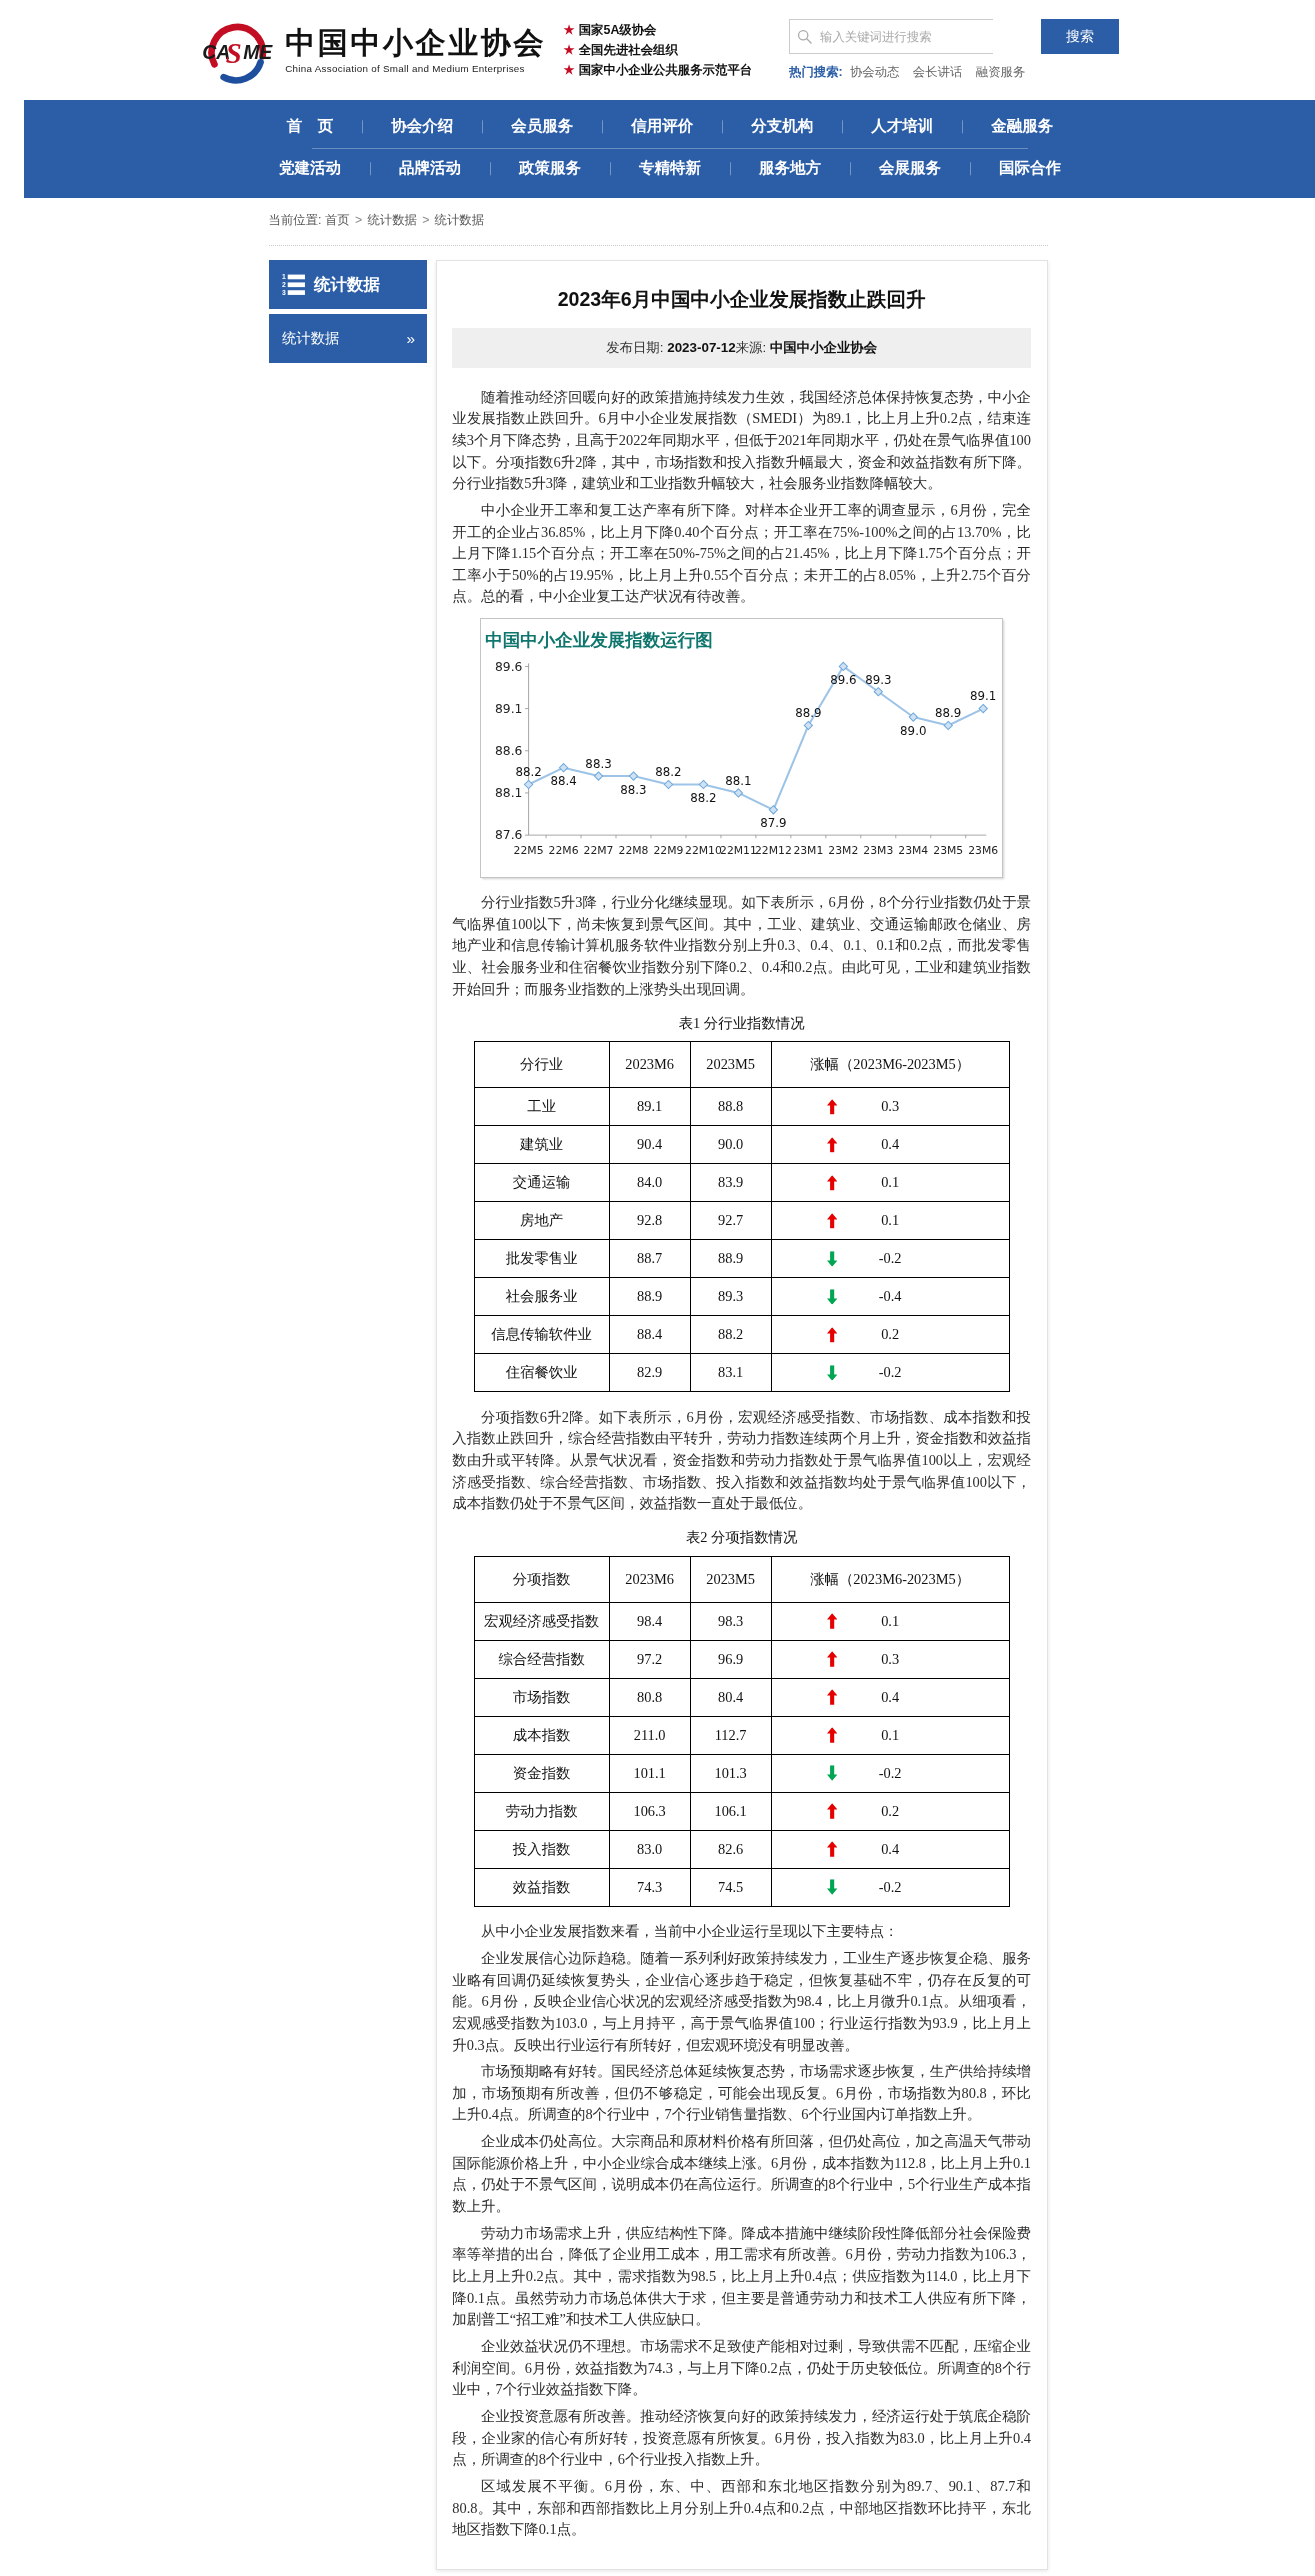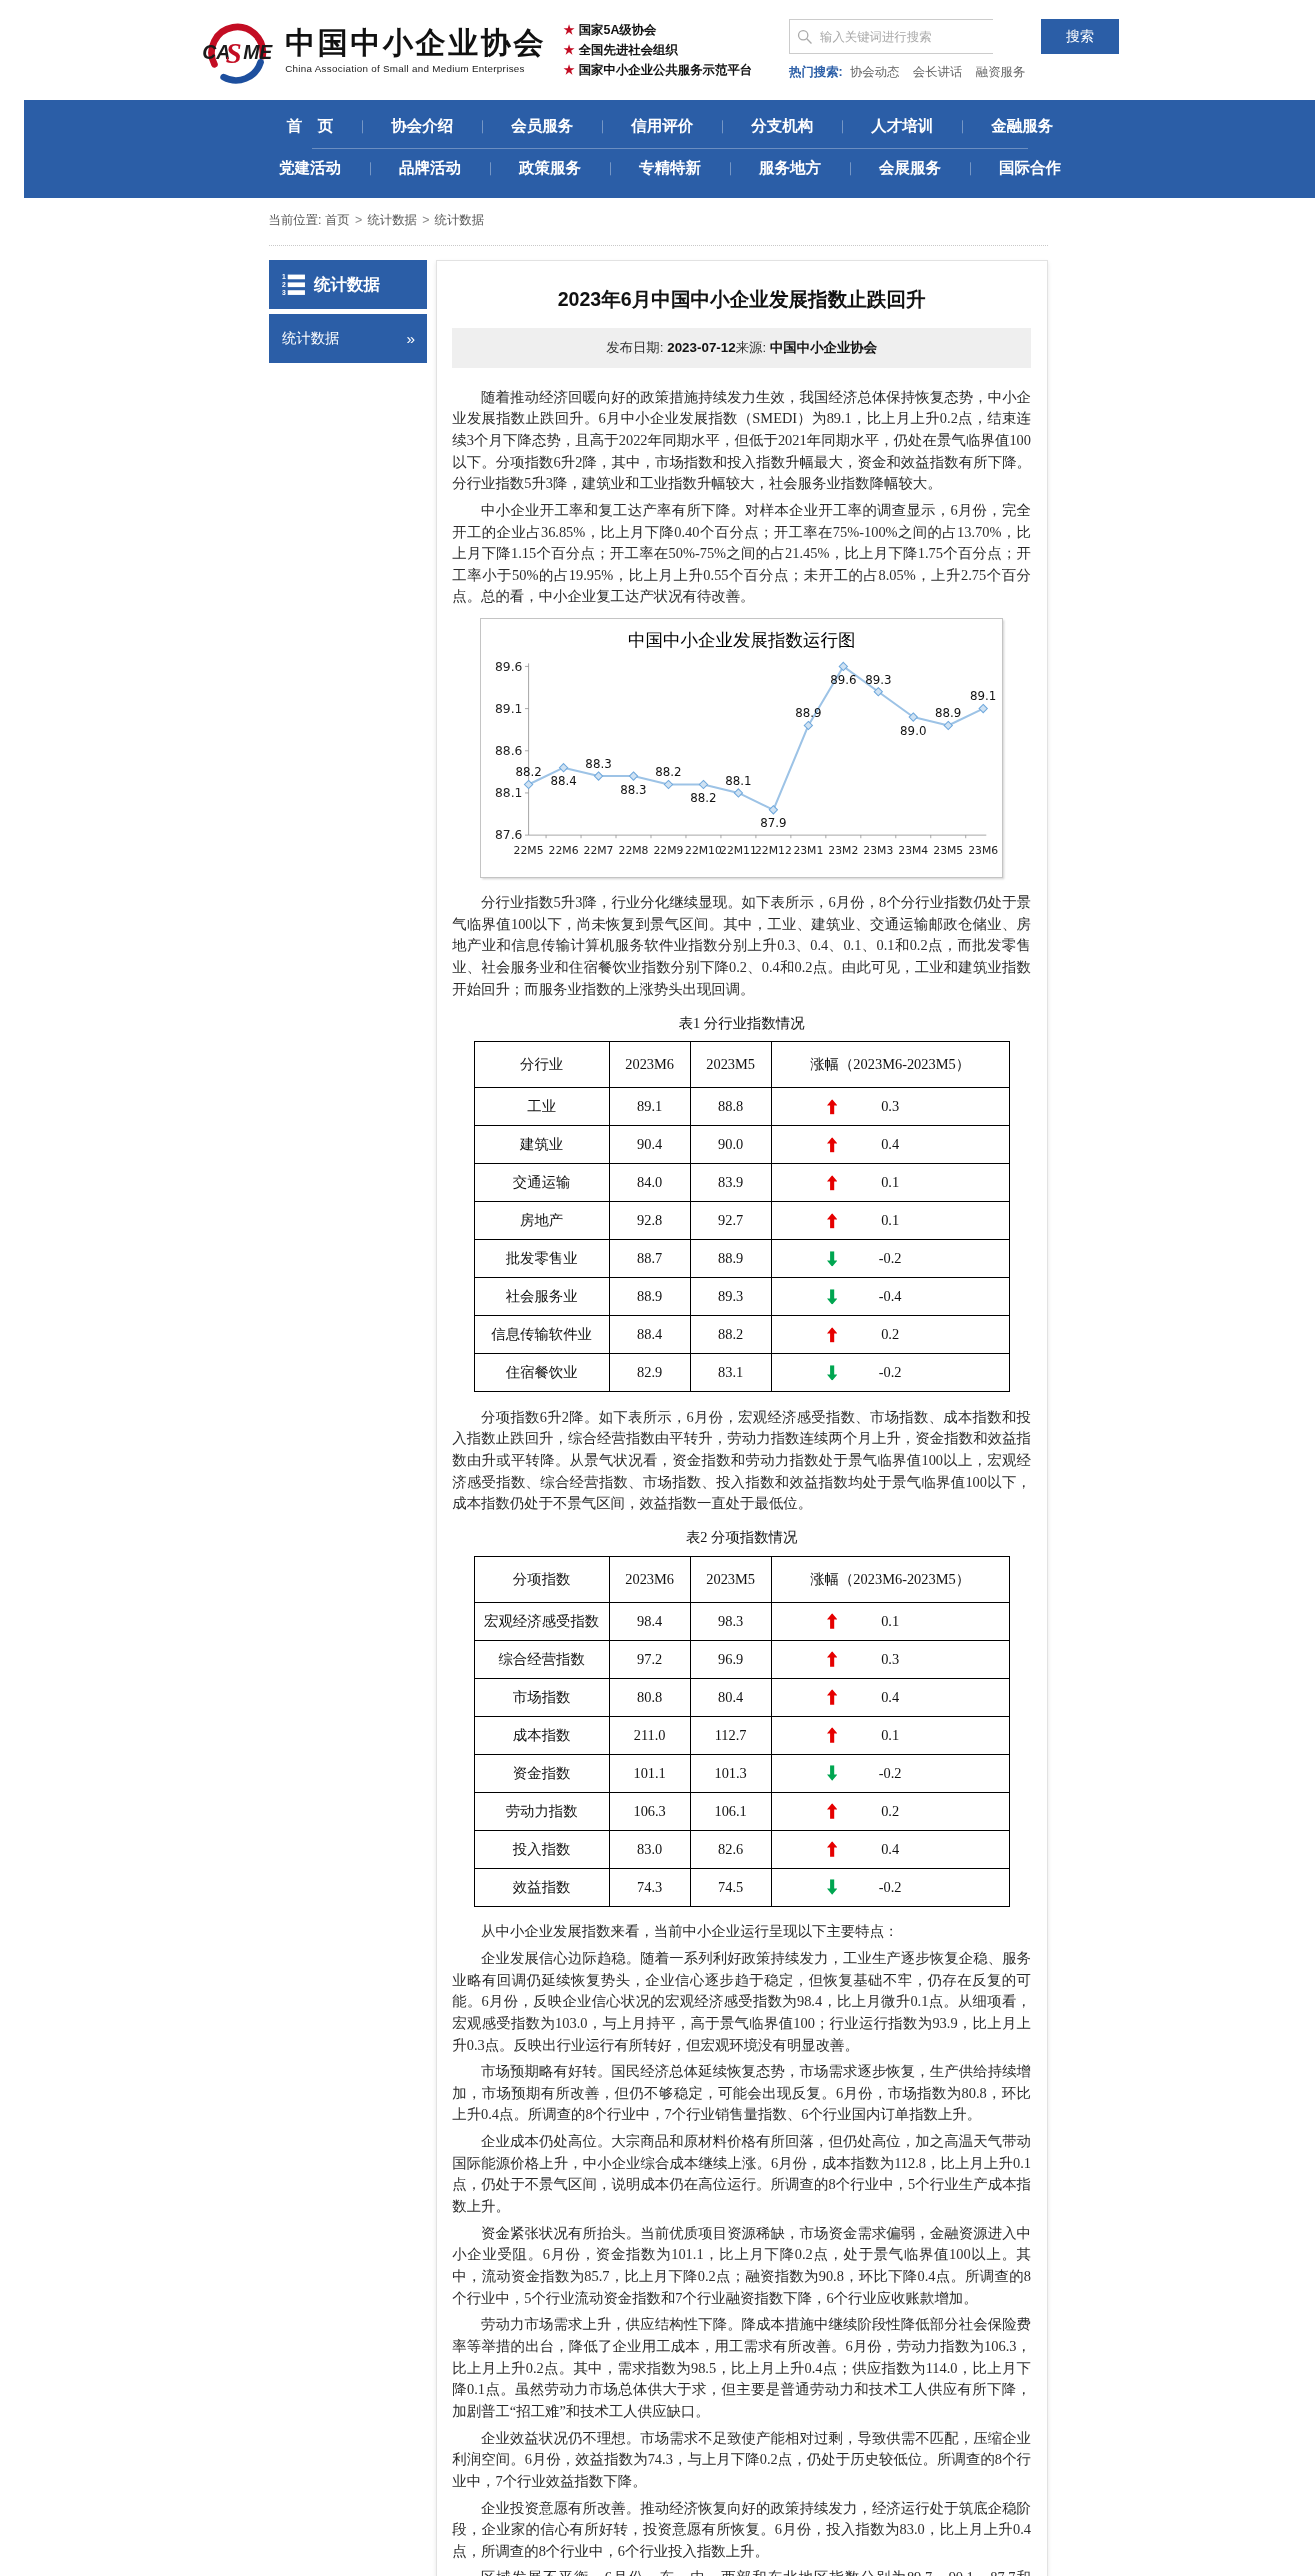--- a/index.html
+++ b/index.html
@@ -57,21 +57,21 @@
   .main-card{flex:1;background:#fff;border:0.5px solid #e2e2e2;box-shadow:0 1.5px 4.1px rgba(0,0,0,.10);padding:21.6px 15.5px 23px;}
   .article-title{font-size:19.6px;font-weight:bold;color:#111;text-align:center;margin:3.1px 0 0;}
   .meta-bar{background:#efefef;height:40px;display:flex;align-items:center;justify-content:center;font-size:13.4px;color:#333;margin:15.5px 0 18.5px;}
   .meta-bar b{color:#111;}
 
   .article-body{font-family:"Liberation Serif",serif;font-size:14.4px;line-height:21.6px;color:var(--ink);}
   .article-p{text-indent:2em;margin:0 0 5.2px;text-align:justify;}
 
   
   .chart-wrap{width:523px;margin:10.3px auto 14.4px;border:0.5px solid #c4c4c4;box-shadow:1.5px 1.5px 2.1px rgba(0,0,0,.18);background:#fff;padding:10.3px 4.1px 3.1px;}
-  .chart-title{text-align:center;font-size:17.5px;font-weight:normal;color:#000000;}
+  .chart-title{text-align:left;font-size:17.5px;font-weight:bold;color:#0f766e;}
 
   
   .tbl-caption{text-align:center;font-size:14.4px;color:#111;margin:12.4px 0 7.2px;}
   .data-table{border-collapse:collapse;margin:0 auto 14.4px;width:536px;color:#111;}
   .data-table th,.data-table td{border:0.5px solid #000;text-align:center;font-size:14.4px;font-weight:normal;}
   .data-table{border:1.5px solid #000;}
   .data-table th{height:46px;border-bottom:1.5px solid #000;}
   .data-table td{height:38px;}
   .chg{position:relative;display:flex;align-items:center;justify-content:center;height:100%;}
   .chg .arr{position:absolute;left:54px;top:50%;transform:translateY(-50%);display:inline-flex;}
@@ -542,21 +542,20 @@
                 </td>
               </tr>
             </tbody>
           </table>
 
         <div id="feature-ps">
             <p class="article-p">从中小企业发展指数来看，当前中小企业运行呈现以下主要特点：</p>
             <p class="article-p">企业发展信心边际趋稳。随着一系列利好政策持续发力，工业生产逐步恢复企稳、服务业略有回调仍延续恢复势头，企业信心逐步趋于稳定，但恢复基础不牢，仍存在反复的可能。6月份，反映企业信心状况的宏观经济感受指数为98.4，比上月微升0.1点。从细项看，宏观感受指数为103.0，与上月持平，高于景气临界值100；行业运行指数为93.9，比上月上升0.3点。反映出行业运行有所转好，但宏观环境没有明显改善。</p>
             <p class="article-p">市场预期略有好转。国民经济总体延续恢复态势，市场需求逐步恢复，生产供给持续增加，市场预期有所改善，但仍不够稳定，可能会出现反复。6月份，市场指数为80.8，环比上升0.4点。所调查的8个行业中，7个行业销售量指数、6个行业国内订单指数上升。</p>
             <p class="article-p">企业成本仍处高位。大宗商品和原材料价格有所回落，但仍处高位，加之高温天气带动国际能源价格上升，中小企业综合成本继续上涨。6月份，成本指数为112.8，比上月上升0.1点，仍处于不景气区间，说明成本仍在高位运行。所调查的8个行业中，5个行业生产成本指数上升。</p>
-            <p class="article-p">资金紧张状况有所抬头。当前优质项目资源稀缺，市场资金需求偏弱，金融资源进入中小企业受阻。6月份，资金指数为101.1，比上月下降0.2点，处于景气临界值100以上。其中，流动资金指数为85.7，比上月下降0.2点；融资指数为90.8，环比下降0.4点。所调查的8个行业中，5个行业流动资金指数和7个行业融资指数下降，6个行业应收账款增加。</p>
             <p class="article-p">劳动力市场需求上升，供应结构性下降。降成本措施中继续阶段性降低部分社会保险费率等举措的出台，降低了企业用工成本，用工需求有所改善。6月份，劳动力指数为106.3，比上月上升0.2点。其中，需求指数为98.5，比上月上升0.4点；供应指数为114.0，比上月下降0.1点。虽然劳动力市场总体供大于求，但主要是普通劳动力和技术工人供应有所下降，加剧普工“招工难”和技术工人供应缺口。</p>
             <p class="article-p">企业效益状况仍不理想。市场需求不足致使产能相对过剩，导致供需不匹配，压缩企业利润空间。6月份，效益指数为74.3，与上月下降0.2点，仍处于历史较低位。所调查的8个行业中，7个行业效益指数下降。</p>
             <p class="article-p">企业投资意愿有所改善。推动经济恢复向好的政策持续发力，经济运行处于筑底企稳阶段，企业家的信心有所好转，投资意愿有所恢复。6月份，投入指数为83.0，比上月上升0.4点，所调查的8个行业中，6个行业投入指数上升。</p>
             <p class="article-p">区域发展不平衡。6月份，东、中、西部和东北地区指数分别为89.7、90.1、87.7和80.8。其中，东部和西部指数比上月分别上升0.4点和0.2点，中部地区指数环比持平，东北地区指数下降0.1点。</p>
           </div>
 
       </div>
     </main>
   </div>
 

